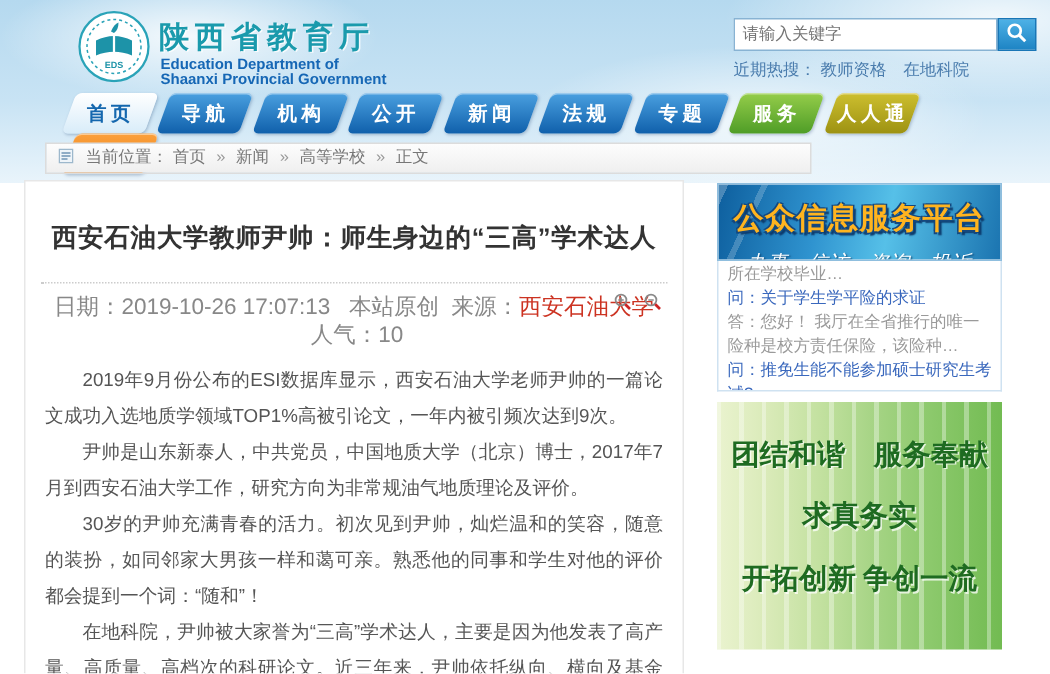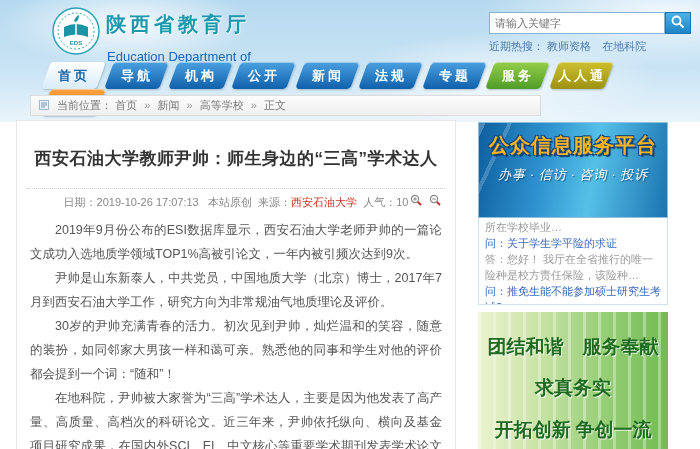--- a/index.html
+++ b/index.html
@@ -17,21 +17,21 @@
       radial-gradient(ellipse 260px 80px at 95% 10%, rgba(255,255,255,.8), rgba(255,255,255,0) 70%),
       linear-gradient(180deg,#b5d9ef 0%,#c8e3f4 55%,#e9f4fb 100%);
   }
   
   .logo { position:absolute; top:7px; left:52px; width:48px; height:48px; }
   .site-title {
     position:absolute; top:11px; left:106px; font-size:20px; font-weight:bold;
     color:#1a9aac; letter-spacing:4px; text-shadow:1px 1px 0 rgba(255,255,255,.8);
   }
   .site-sub {
-    position:absolute; top:52px; left:107px; font-size:13px; font-weight:normal;
+    position:absolute; top:39px; left:107px; font-size:10px; font-weight:bold;
     color:#1667b5; line-height:10px;
   }
   
   .search-wrap { position:absolute; top:12px; left:489px; width:202px; height:36px; }
   .search-input {
     position:absolute; left:0; top:0; width:176px; height:22px;
     border:1px solid #88b3d3; background:#fff; font-size:11px; padding:0 5px;
     color:#444; outline:none; font-family:inherit;
   }
   .search-btn {
@@ -70,33 +70,33 @@
   .article {
     position:absolute; top:120px; left:16px; width:440px; height:329px;
     background:#fff; border:1px solid #e7e7e7; border-bottom:none; overflow:hidden;
   }
   .article-title {
     margin-top:26px; text-align:center; font-size:17px; font-weight:bold; color:#333;
     letter-spacing:.5px;
   }
   .meta-row {
     margin:18px 10px 0; border-top:1px dotted #ccc; padding-top:6px;
-    font-size:11px; color:#888; text-align:center; position:relative;
+    font-size:15px; color:#888; text-align:center; position:relative;
   }
   .meta-row .src { color:#cc3322; }
   .meta-zoom { position:absolute; right:4px; top:5px; }
   .meta-zoom svg { margin-left:4px; cursor:pointer; }
   .article-body {
     margin:8px 13px 0; font-size:12.5px; color:#555; line-height:24px; text-align:justify;
   }
   .article-body p { text-indent:2em; }
   
   .sidebar { position:absolute; top:122px; left:478px; width:190px; }
   .banner {
-    position:relative; height:96px; border:1px solid #8fbede; overflow:hidden;
+    position:relative; height:52px; border:1px solid #8fbede; overflow:hidden;
     background:
       linear-gradient(115deg, rgba(255,255,255,.25) 0 6px, rgba(255,255,255,0) 6px 26px,
         rgba(255,255,255,.2) 26px 30px, rgba(255,255,255,0) 30px 60px),
       linear-gradient(100deg,#0e5f9e 0%,#2f93cf 35%,#56c0e8 60%,#1b74b0 100%);
   }
   .banner-title {
     margin-top:9px; text-align:center; font-size:20px; font-weight:bold; color:#ffb41f;
     letter-spacing:1px;
     text-shadow:-1px -1px 0 #14487f,1px -1px 0 #14487f,-1px 1px 0 #14487f,2px 2px 1px #0c3a6b;
   }
@@ -142,20 +142,21 @@
     <path d="M12 20 q12 -6 24 0 v10 q-12 -5 -24 0 z" fill="#1d93a8"></path>
     <path d="M24 17 v13" stroke="#ffffff" stroke-width="1.5"></path>
     <path d="M22 14 q2 -5 5 -6 q0 5 -3 7 z" fill="#1d93a8"></path>
     <text x="24" y="38" text-anchor="middle" font-size="6" fill="#1d93a8" font-weight="bold">EDS</text>
   </svg>
 </div>
 
 <div class="site-title">陕西省教育厅</div>
 <div class="site-sub">
   <div>Education Department of</div>
+  <div>Shaanxi Provincial Government</div>
 </div>
 
 <div class="search-wrap">
   <input class="search-input" type="text" placeholder="请输入关键字" style="">
   <button class="search-btn">
     <svg width="14" height="14" viewBox="0 0 14 14">
       <circle cx="5.5" cy="5.5" r="4" fill="none" stroke="#ffffff" stroke-width="1.8"></circle>
       <line x1="8.6" y1="8.6" x2="12.5" y2="12.5" stroke="#ffffff" stroke-width="2"></line>
     </svg>
   </button>

